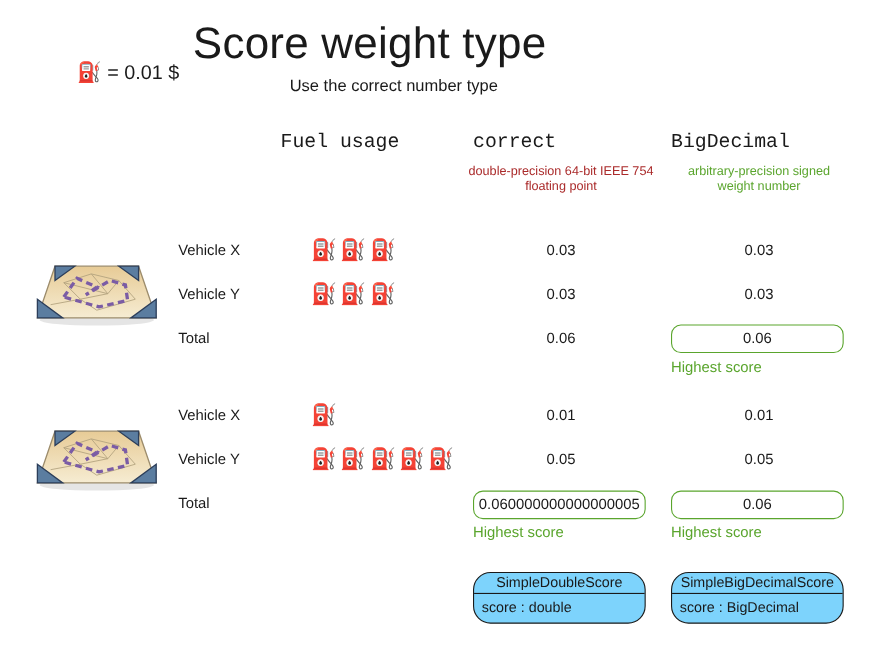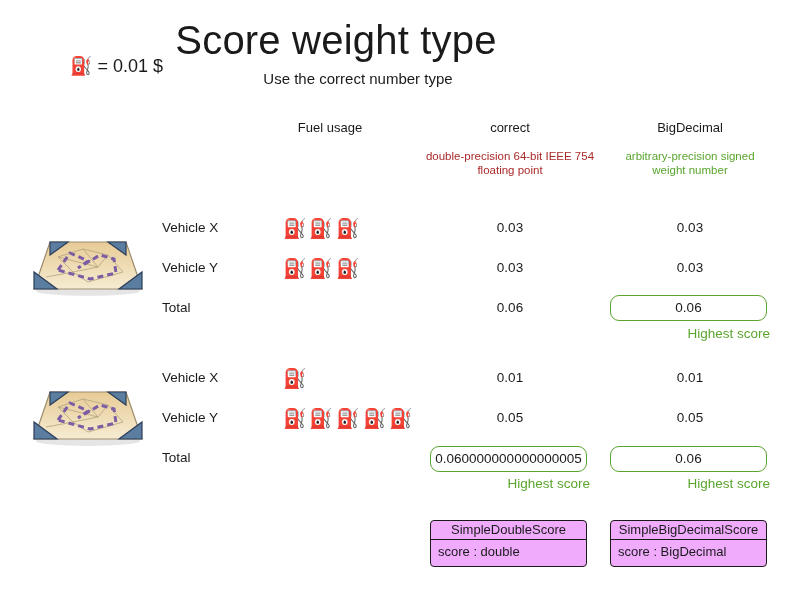--- a/index.html
+++ b/index.html
@@ -5,41 +5,41 @@
   html,body{margin:0;padding:0;}
   body{
     width:800px;height:600px;background:#ffffff;position:relative;overflow:hidden;
     font-family:"Liberation Sans","DejaVu Sans",sans-serif;color:#1a1a1a;
   }
   .abs{position:absolute;}
   .title{top:18px;left:0;width:672px;text-align:center;font-size:40px;letter-spacing:.2px;}
   .subtitle{top:70px;left:0;width:716px;text-align:center;font-size:15px;}
   .legend{top:55px;left:38px;font-size:18px;white-space:nowrap;margin-left:32px;}
   .pump{font-family:"DejaVu Sans",sans-serif;}
-  .colhead{top:120px;text-align:center;font-size:13px;}
+  .colhead{top:120px;font-size:18px;font-family:Liberation Mono, monospace;}
   .colhead.fuel{left:255px;width:150px;}
   .colhead.dbl{left:430px;width:160px;}
   .colhead.big{left:610px;width:160px;}
   .coldesc{top:149px;text-align:center;font-size:11.5px;line-height:14px;}
   .coldesc.dbl{left:420px;width:180px;color:var(--red,#aa2a2a);}
   .coldesc.big{left:610px;width:160px;color:var(--green,#5aa52d);}
   .rowlabel{left:162px;width:115px;height:20px;font-size:13.5px;line-height:20px;}
   .fuelcell{left:283px;width:150px;height:20px;font-size:19px;line-height:20px;
             font-family:"DejaVu Sans",sans-serif;letter-spacing:3px;white-space:nowrap;}
   .valcell{width:160px;height:20px;text-align:center;font-size:13.5px;line-height:20px;}
   .valcell.dbl{left:430px;}
   .valcell.big{left:610px;}
   .scorebox{width:155px;height:24px;border:1.5px solid var(--green,#5aa52d);border-radius:9px;
             background:#ffffff;text-align:center;font-size:13.5px;line-height:24px;}
   .scorebox.dbl{left:430px;}
   .scorebox.big{left:610px;}
-  .note{width:160px;text-align:right;font-size:13.5px;color:var(--green,#5aa52d);}
+  .note{width:160px;text-align:left;font-size:13.5px;color:var(--green,#5aa52d);}
   .note.dbl{left:430px;}
   .note.big{left:610px;}
-  .uml{width:155px;border:1.5px solid #1a1a1a;border-radius:4px;background:#f0abfc;top:520px;}
+  .uml{width:155px;border:1.5px solid #1a1a1a;border-radius:16px;background:#7dd3fc;top:520px;}
   .uml.dbl{left:430px;}
   .uml.big{left:610px;}
   .uml .hd{border-bottom:1.5px solid #1a1a1a;text-align:center;font-size:13px;
            line-height:18px;height:18px;white-space:nowrap;overflow:hidden;}
   .uml .bd{font-size:13px;line-height:18px;padding:3px 7px 5px 7px;text-align:left;}
   .mapimg{left:28px;width:120px;height:62px;}
   .map1{top:237px;} .map2{top:387px;}
 </style>
 </head>
 <body>

